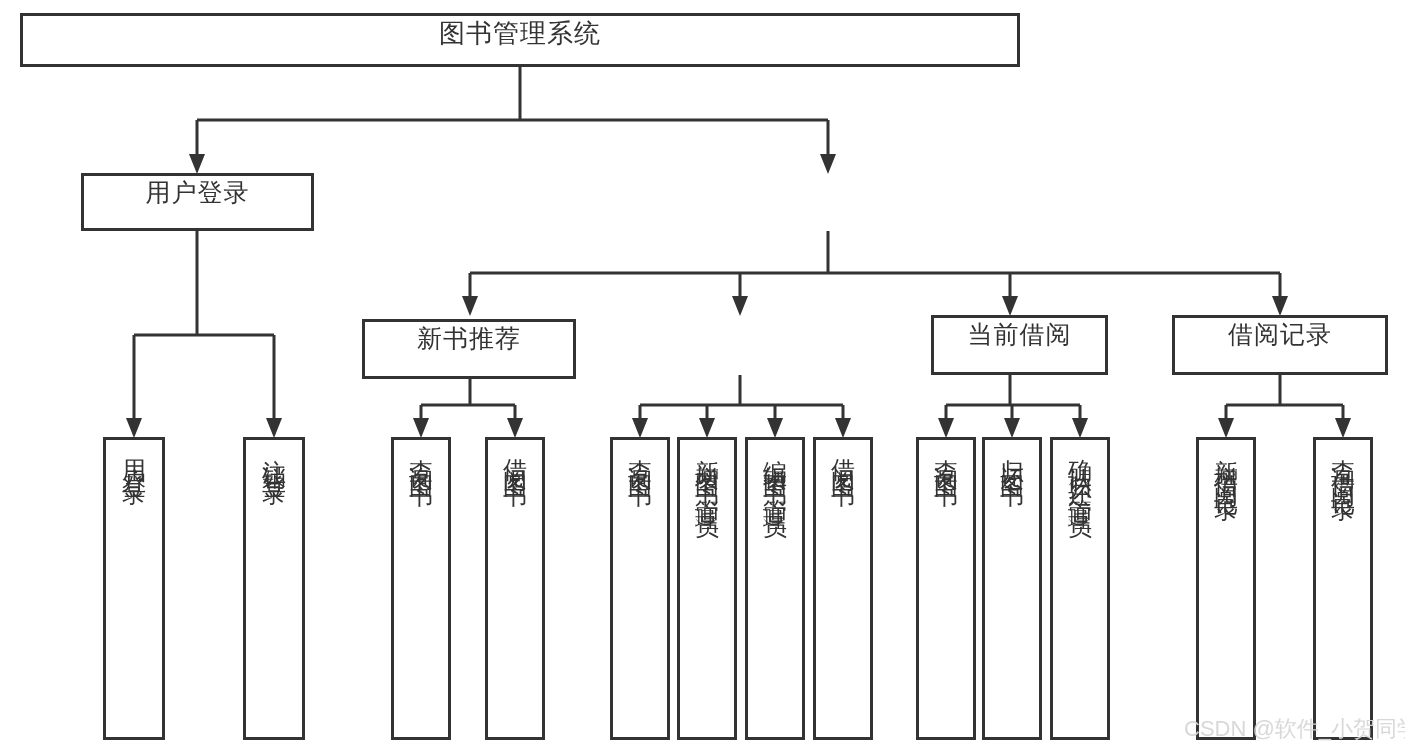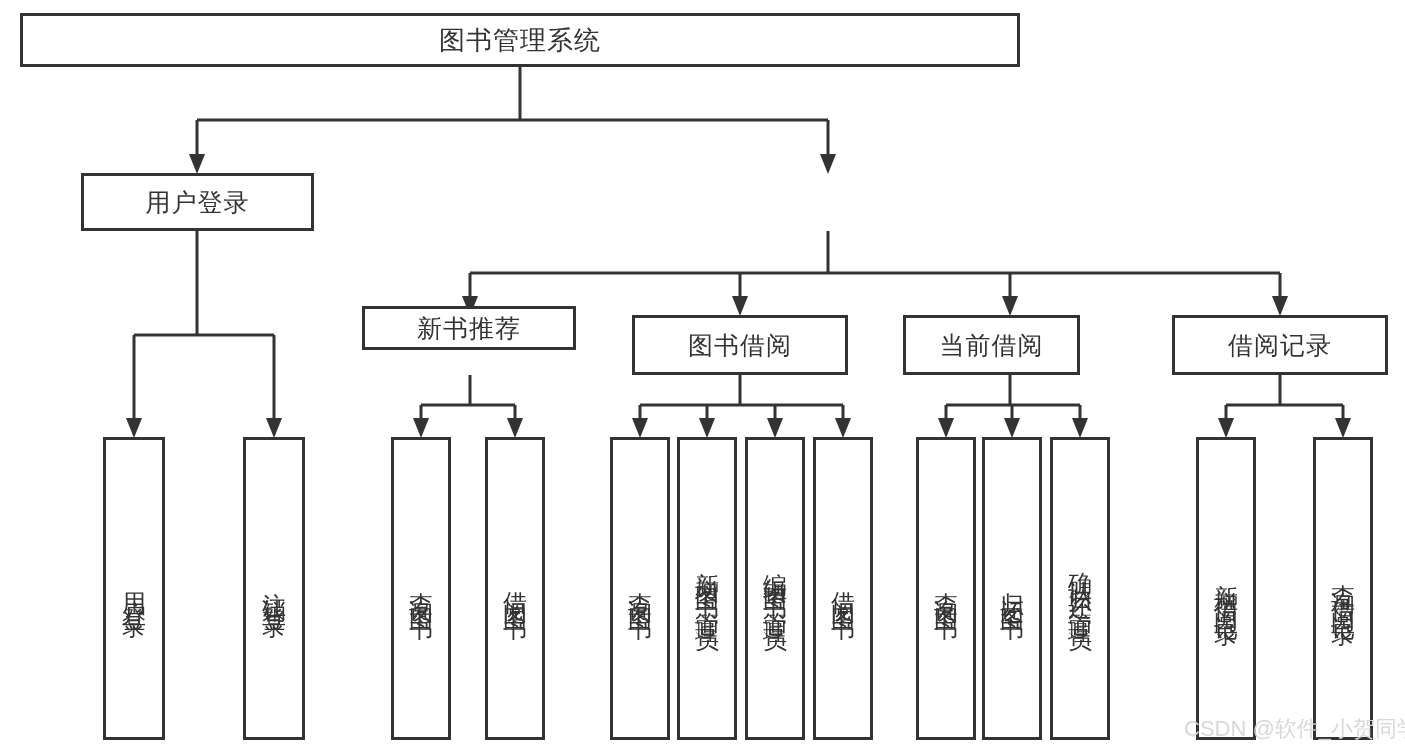--- a/index.html
+++ b/index.html
@@ -5,21 +5,21 @@
   html,body{margin:0;padding:0;background:#fff;}
   .canvas{
     position:relative;width:1405px;height:747px;background:#ffffff;overflow:hidden;
     font-family:"Liberation Sans","DejaVu Sans",sans-serif;color:#333;
   }
   .wires{position:absolute;left:0;top:0;z-index:1;}
   .wires path{stroke:#333;stroke-width:3;fill:none;}
   .wires polygon{fill:#333;stroke:none;}
   .node{
     position:absolute;box-sizing:border-box;background:#fff;border:3px solid #333;
-    display:flex;align-items:center;justify-content:center;z-index:2;
+    display:flex;align-items:flex-start;justify-content:center;z-index:2;
   }
   .h-node span{font-size:25px;letter-spacing:1px;white-space:nowrap;}
   .root-node span{font-size:26px;}
   .v-node span{
     writing-mode:vertical-rl;text-orientation:mixed;
     font-size:24px;letter-spacing:8px;line-height:1;
   }
   .watermark{
     position:absolute;left:1184px;top:714px;z-index:5;
     font-size:22px;color:rgba(214,214,214,0.95);white-space:nowrap;
@@ -74,27 +74,24 @@
   </svg>
 
   <div class="node h-node root-node" style="left:20px;top:13px;width:1000px;height:54px">
     <span>图书管理系统</span>
   </div>
 
   <div class="node h-node" style="left:81px;top:173px;width:233px;height:58px">
     <span>用户登录</span>
   </div>
 
-  <div class="node h-node" style="left:362px;top:306px;width:214px;height:44px">
+  <div class="node h-node" style="left:362px;top:319px;width:214px;height:60px">
     <span>新书推荐</span>
   </div>
-  <div class="node h-node" style="left:632px;top:315px;width:216px;height:60px">
-    <span>图书借阅</span>
-  </div>
-  <div class="node h-node" style="left:903px;top:315px;width:177px;height:60px">
+  <div class="node h-node" style="left:931px;top:315px;width:177px;height:60px">
     <span>当前借阅</span>
   </div>
   <div class="node h-node" style="left:1172px;top:315px;width:216px;height:60px">
     <span>借阅记录</span>
   </div>
 
   <div class="node v-node" style="left:103px;top:437px;width:62px;height:303px">
     <span>用户登录</span>
   </div>
   <div class="node v-node" style="left:243px;top:437px;width:62px;height:303px">

